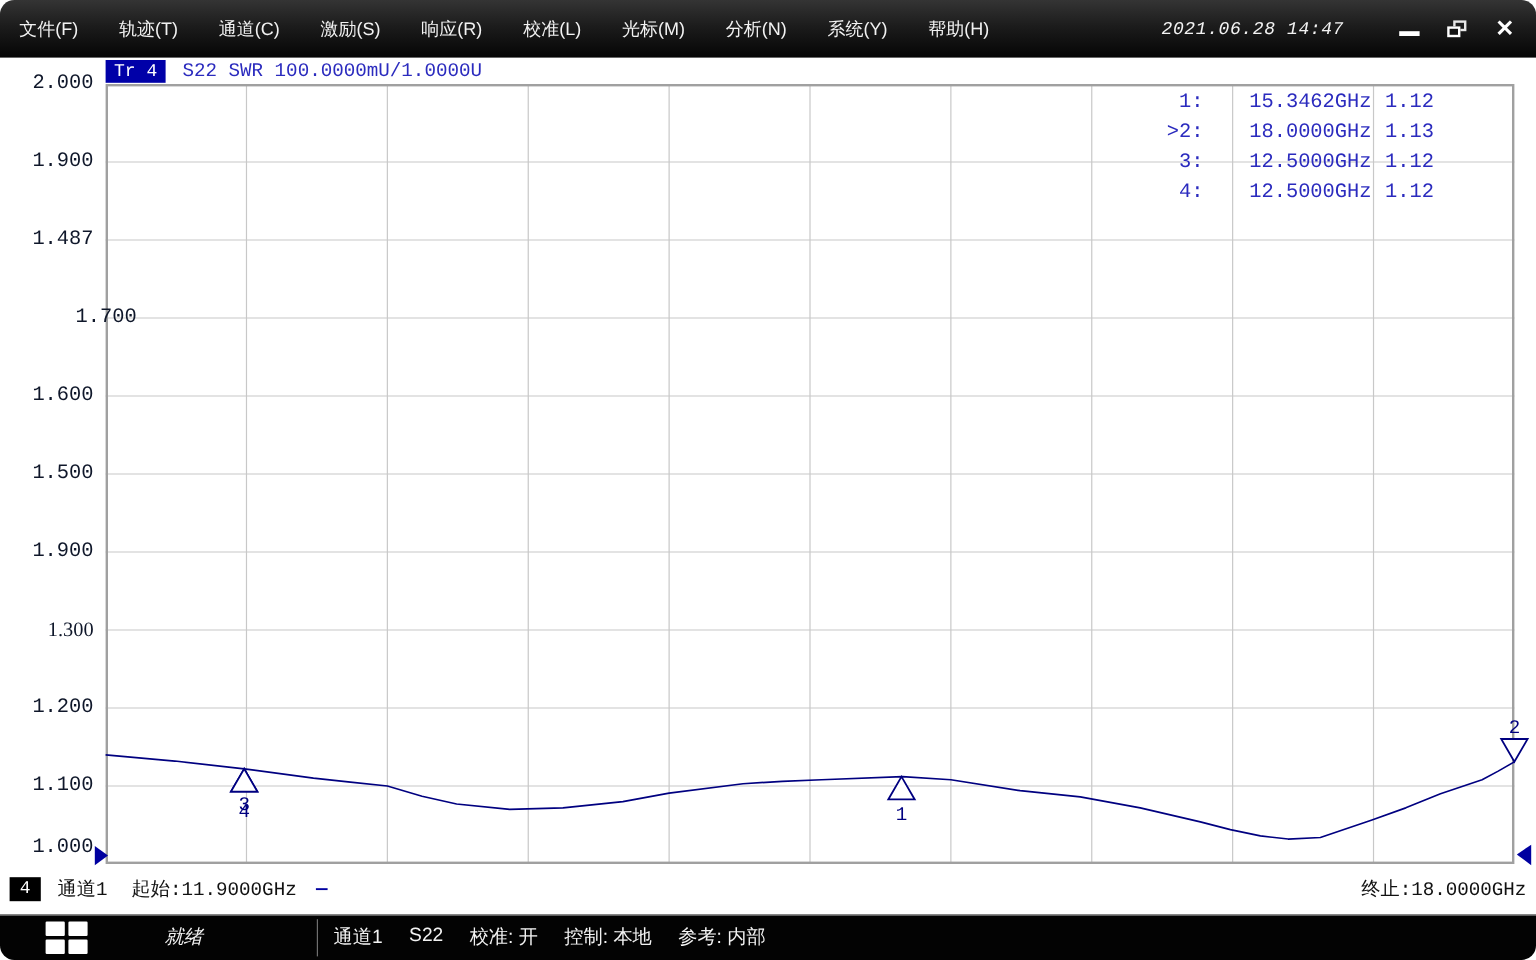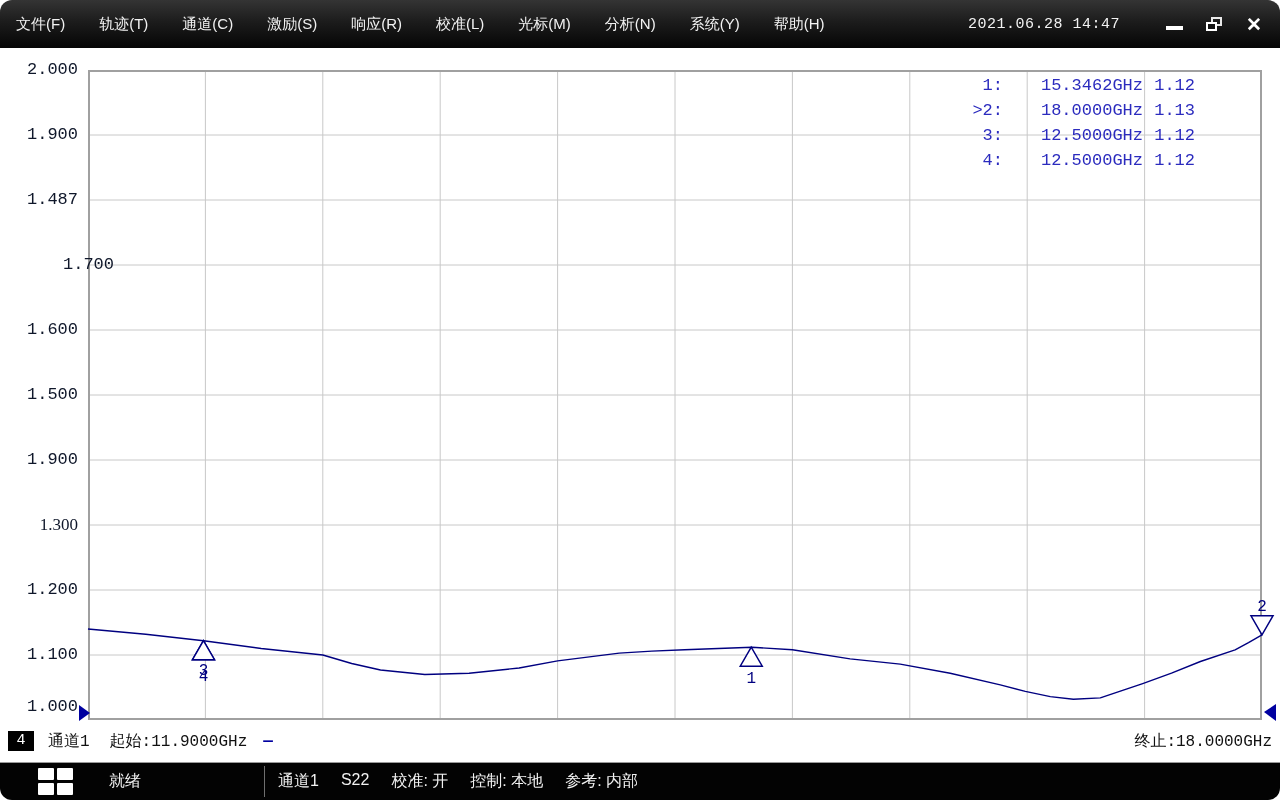--- a/index.html
+++ b/index.html
@@ -1,21 +1,21 @@
 <!DOCTYPE html>
 <html><head>
 <meta charset="utf-8">
 <style>
   * { margin:0; padding:0; box-sizing:border-box; }
   html,body { width:1280px; height:800px; background:#fff; }
   #screen {
     position:relative; width:1280px; height:800px; overflow:hidden;
     background:#fff; font-family:"Liberation Sans", sans-serif;border-radius:12px;
   }
-  .mono { font-family:"Liberation Mono","DejaVu Sans Mono",monospace; }
+  .mono { font-family:"Liberation Mono","DejaVu Sans Mono",monospace;font-style:italic; }
 
   
   #titlebar {
     position:absolute; left:0; top:0; width:1280px; height:48px;
     background:linear-gradient(180deg,#343434 0%,#1c1c1c 45%,#050505 100%);
     display:flex; align-items:center; padding-left:16px;
   }
   .menu-item {
     color:#f2f2f2; font-size:15px; margin-right:34px; white-space:nowrap; cursor:default;
   }
@@ -88,21 +88,21 @@
   
   #statusbar {
     position:absolute; left:0; top:762px; width:1280px; height:38px;
     background:#030303; border-top:1px solid #9a9a9a;
     display:flex; align-items:center; color:#f2f2f2; font-size:16px;
   }
   #apps-icon {
     margin-left:38px; display:grid; grid-template-columns:16px 16px; grid-gap:3px;
   }
   #apps-icon span { width:16px; height:12px; background:#fff; border-radius:1px; display:block; }
-  #ready-text { margin-left:36px; }
+  #ready-text { margin-left:64px;font-style:italic; }
   #status-divider { position:absolute; left:264px; top:3px; bottom:3px; width:1px; background:#6f6f6f; }
   #status-items { position:absolute; left:278px; display:flex; gap:22px; white-space:nowrap; }
 </style>
 </head>
 <body>
 
 <div id="screen">
 
   <div id="titlebar">
     <span id="menu-items" style="display: flex;">
@@ -125,20 +125,24 @@
       <span class="winbtn" id="restore-icon">
         <span class="frames">
             <span class="back"></span>
             <span class="front"></span>
           </span>
       </span>
       <span class="winbtn" id="close-icon">✕</span>
     </span>
   </div>
 
+  <div id="trace-header">
+    <span id="trace-badge">Tr 4</span>
+    <span id="trace-measurement">S22 SWR 100.0000mU/1.0000U</span>
+  </div>
 
   <svg id="plot-svg" width="1174" height="650">
       <line x1="117.4" y1="0" x2="117.4" y2="650" stroke="#c8c8c8" stroke-width="1"></line>
       <line x1="234.8" y1="0" x2="234.8" y2="650" stroke="#c8c8c8" stroke-width="1"></line>
       <line x1="352.2" y1="0" x2="352.2" y2="650" stroke="#c8c8c8" stroke-width="1"></line>
       <line x1="469.6" y1="0" x2="469.6" y2="650" stroke="#c8c8c8" stroke-width="1"></line>
       <line x1="587" y1="0" x2="587" y2="650" stroke="#c8c8c8" stroke-width="1"></line>
       <line x1="704.4" y1="0" x2="704.4" y2="650" stroke="#c8c8c8" stroke-width="1"></line>
       <line x1="821.8" y1="0" x2="821.8" y2="650" stroke="#c8c8c8" stroke-width="1"></line>
       <line x1="939.2" y1="0" x2="939.2" y2="650" stroke="#c8c8c8" stroke-width="1"></line>

